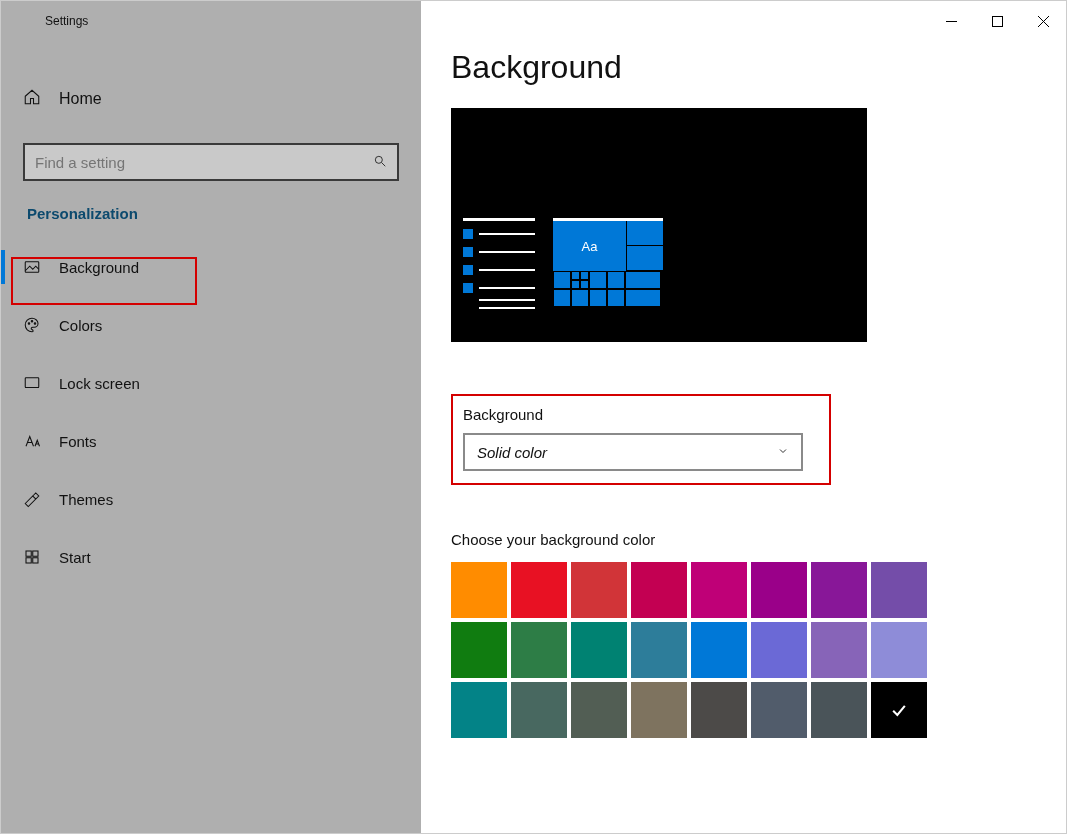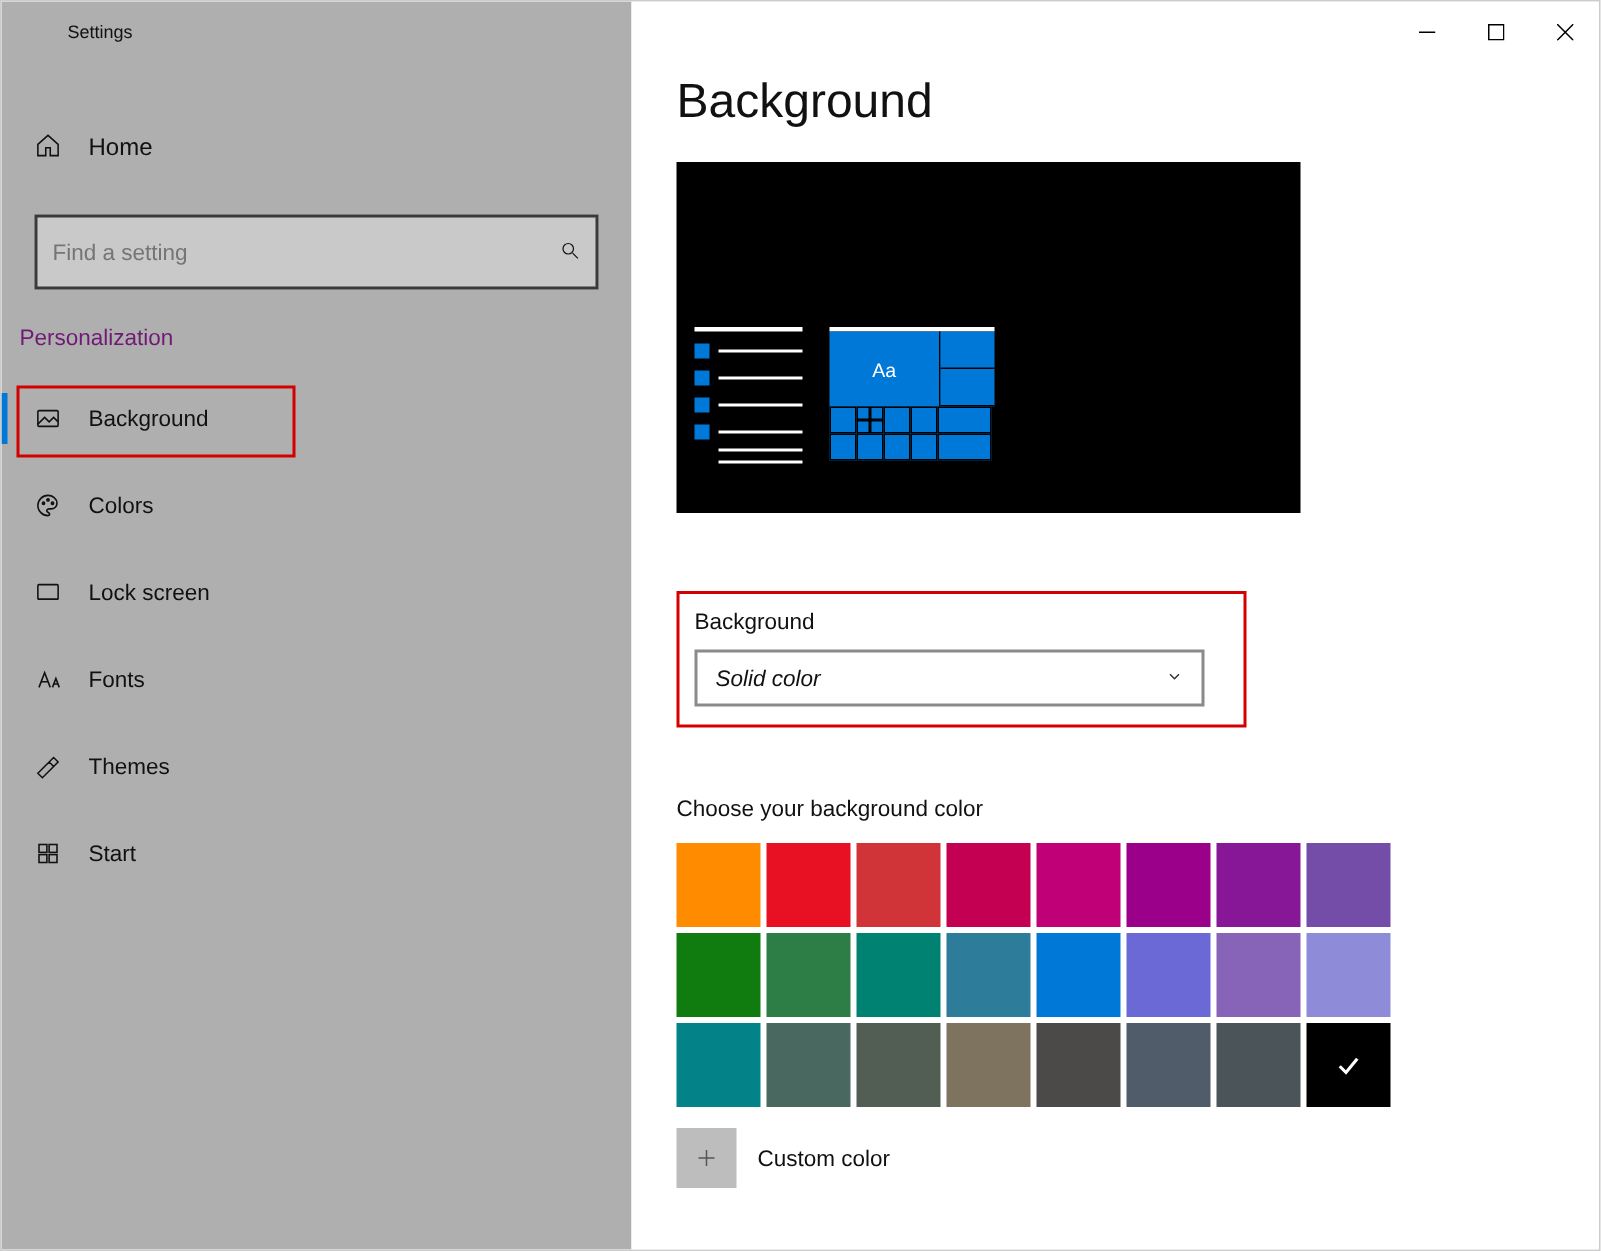--- a/index.html
+++ b/index.html
@@ -6,24 +6,24 @@
   body { width: 1067px; height: 834px; overflow: hidden; background: #fff; border: 1px solid #ccc; }
   .window { display: flex; height: 100%; position: relative; }
   .sidebar { width: 420px; background: #afafaf; padding: 0; position: relative; }
   .titlebar { display: flex; align-items: center; height: 40px; }
   .app-title { font-size: 12px; color: #111; padding-left: 18px; margin-left: 26px; }
   .caption-buttons { position: absolute; top: 0; right: 0; display: flex; height: 40px; }
   .cap-btn { width: 46px; height: 40px; display: flex; align-items: center; justify-content: center; cursor: default; }
   .cap-btn svg { stroke: #000; fill: none; }
   .home-row { display: flex; align-items: center; height: 44px; padding-left: 22px; margin-top: 36px; cursor: default; }
   .home-row .label { margin-left: 18px; font-size: 16px; color: #111; }
-  .search-box { margin: 22px 22px 0 22px; height: 50px; border: 2px solid #3a3a3a; background: #c9c9c9; display: flex; align-items: center; padding: 0 10px; justify-content: flex-end; }
+  .search-box { margin: 22px 22px 0 22px; height: 38px; border: 2px solid #3a3a3a; background: #c9c9c9; display: flex; align-items: center; padding: 0 10px; justify-content: flex-end; }
   .search-box input { flex: 1; background: transparent; border: none; outline: none; font-size: 15px; color: #333; font-style: normal; }
   .search-box .search-icon { font-size: 14px; color: #333; }
-  .category { font-weight: 400; font-size: 15px; color: #701a75; margin: 24px 0 0 12px; }
+  .category { font-weight: 700; font-size: 15px; color: #0c4a6e; margin: 24px 0 0 26px; }
   .nav-list { margin-top: 22px; }
   .nav-item { display: flex; align-items: center; height: 46px; padding-left: 22px; cursor: default; position: relative; margin-bottom: 12px; }
   .nav-item .label { margin-left: 18px; font-size: 15px; color: #111; }
   .nav-item.selected::before { content:""; position:absolute; left:0; top:6px; bottom:6px; width:4px; background:#0078d7; }
   .nav-item.selected { }
   .nav-item .icon { width: 18px; height: 18px; display:flex; align-items:center; justify-content:center; }
   .content { flex: 1; background: #fff; padding: 28px 30px 0 30px; position: relative; }
   .page-title { font-size: 32px; font-weight: 400; color: #111; margin-top: 20px; }
   .preview-box { margin-top: 22px; width: 416px; height: 234px; background: #000; position: relative; }
   .preview-tb { position:absolute; left:12px; right:12px; bottom:14px; height: 110px; display:flex; gap:18px; }
@@ -268,22 +268,14 @@
         <div class="swatch" style="background: rgb(76, 74, 72);"></div>
         <div class="swatch" style="background: rgb(81, 92, 107);"></div>
         <div class="swatch" style="background: rgb(74, 84, 89);"></div>
         <div class="swatch selected" style="background: rgb(0, 0, 0);">
           <svg width="20" height="20" viewBox="0 0 24 24" fill="none" stroke="#fff" stroke-width="2.5">
             <path d="M5 13 L10 18 L19 7"></path>
           </svg>
         </div>
       </div>
 
-    <div class="custom-row">
-      <div class="custom-btn">
-        <svg width="16" height="16" viewBox="0 0 24 24" fill="none" stroke="#555" stroke-width="1.5">
-            <path d="M12 4 V20 M4 12 H20"></path>
-          </svg>
-      </div>
-      <div class="custom-label">Custom color</div>
-    </div>
   </div>
 </div>
 
 </body></html>

